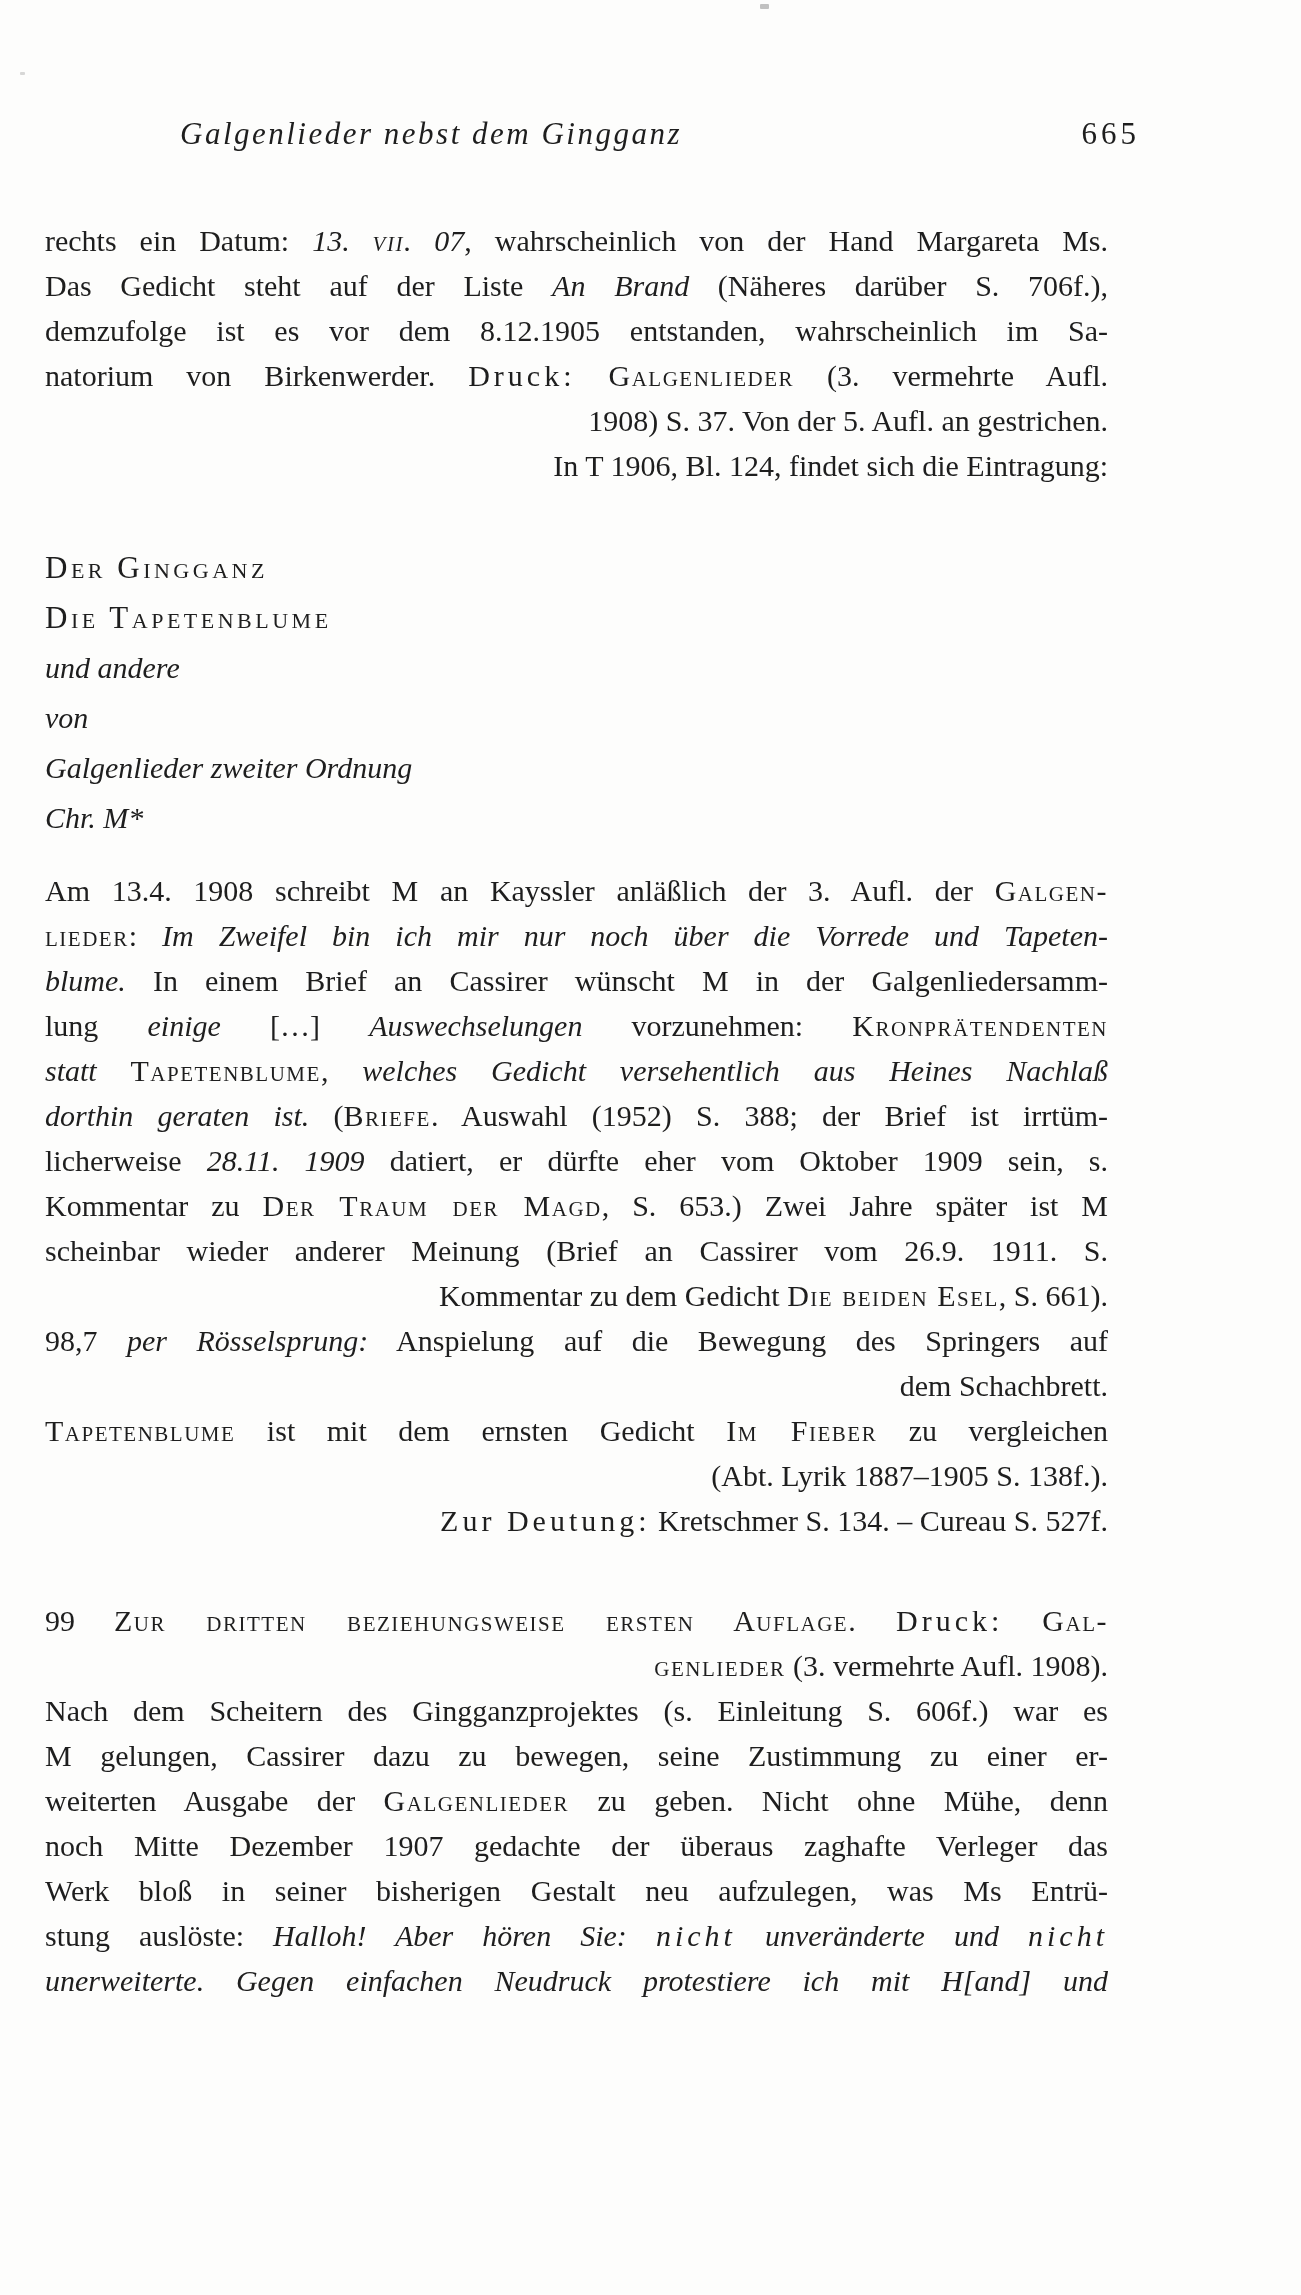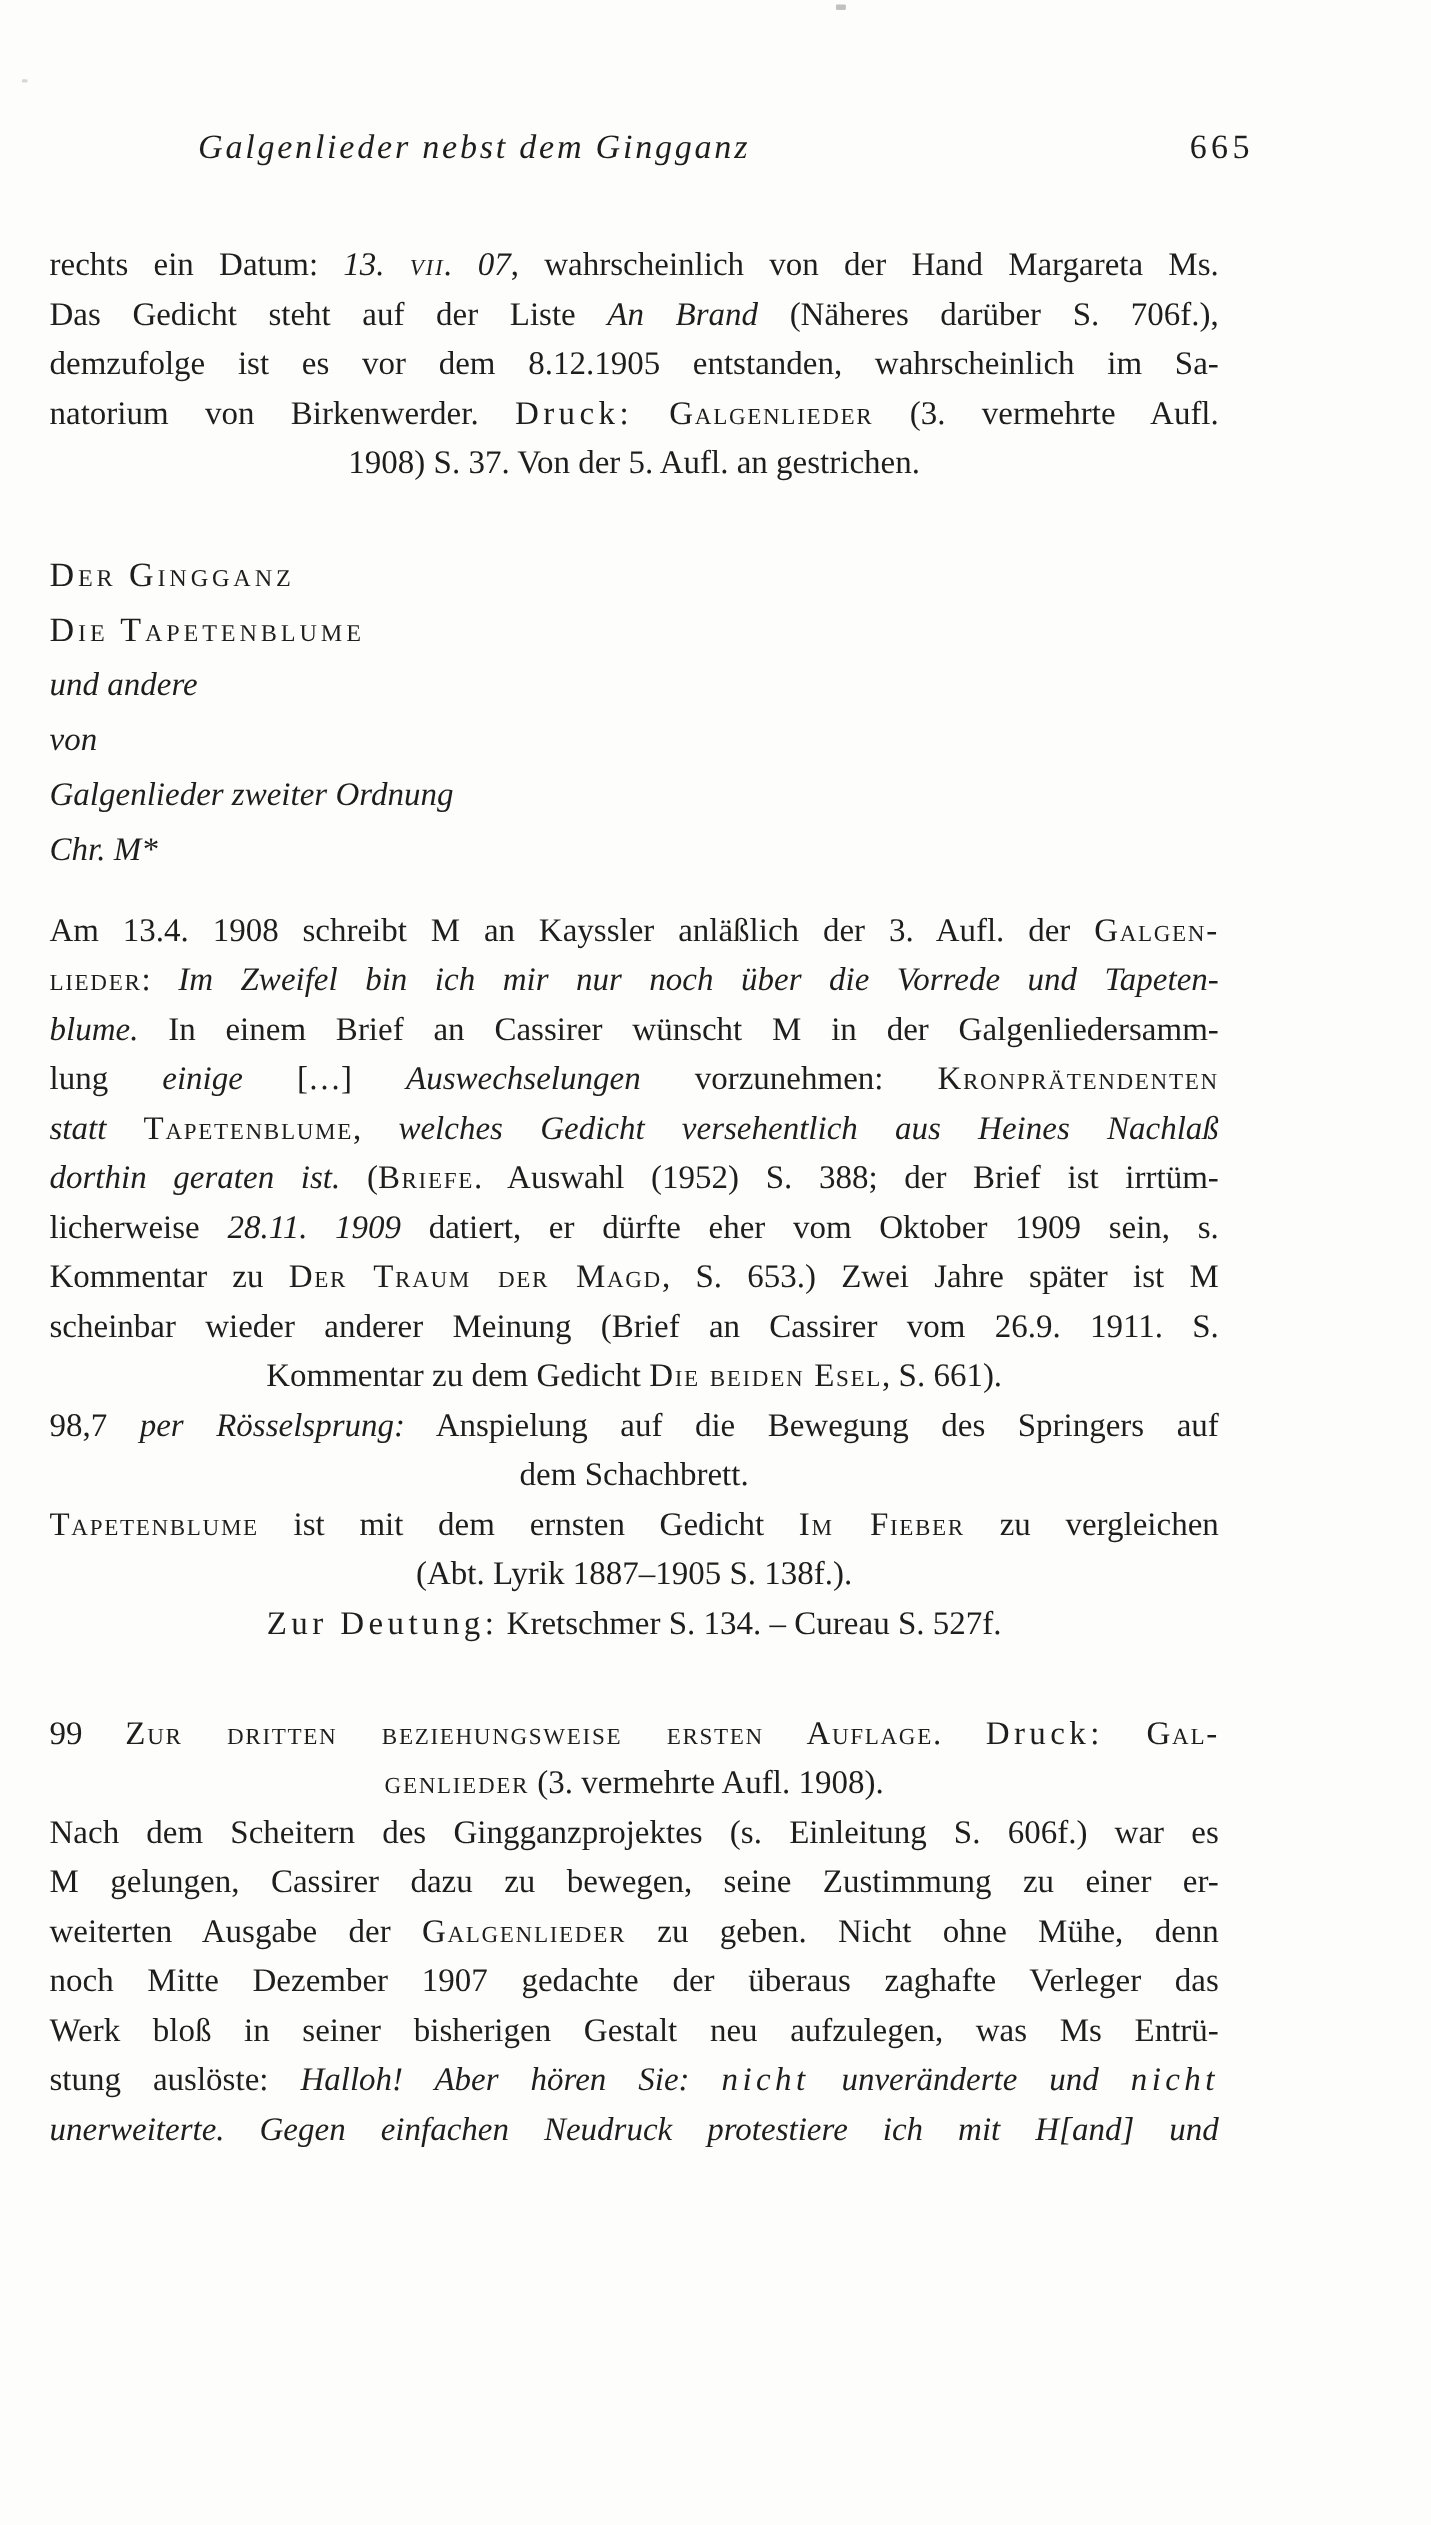--- a/index.html
+++ b/index.html
@@ -29,21 +29,21 @@
     font-size: 31px; letter-spacing: 4px;
   }
 
   .body {
     position: absolute;
     left: 45px; top: 218px; width: 1063px;
     font-size: 30px;
   }
   .line { height: 45px; line-height: 45px; white-space: normal; }
   .line.j { text-align: justify; text-align-last: justify; -moz-text-align-last: justify; text-justify: inter-word; }
-  .line.s { text-align: center; }
+  .line.s { text-align: right; }
   .line.c { height: 50px; line-height: 50px; }
 
   .para { }
   .center-block { width: 800px; margin-top: 55px; margin-bottom: 25px; }
   .center-block .line { font-size: 30px; }
   .center-block .sc { letter-spacing: 3.5px; font-size: 31px; }
   .gap { height: 55px; }
 
   .it  { font-style: italic; }
   .bd  { font-weight: normal; }
@@ -62,20 +62,21 @@
     <span class="pagenum">665</span>
   </div>
 
   <div class="body">
       <div class="para">
         <div class="line j"><span>rechts ein Datum: </span><span class="it">13. </span><span class="it sc">vii</span><span class="it">. 07</span><span>, wahrscheinlich von der Hand Margareta Ms.</span></div>
         <div class="line j"><span>Das Gedicht steht auf der Liste </span><span class="it">An Brand</span><span> (Näheres darüber S. 706f.),</span></div>
         <div class="line j"><span>demzufolge ist es vor dem 8.12.1905 entstanden, wahrscheinlich im Sa-</span></div>
         <div class="line j"><span>natorium von Birkenwerder. </span><span class="lsp">Druck:</span><span> </span><span class="sc">Galgenlieder</span><span> (3. vermehrte Aufl.</span></div>
         <div class="line s"><span>1908) S. 37. Von der 5. Aufl. an gestrichen.</span></div>
+        <div class="line s"><span>In T 1906, Bl. 124, findet sich die Eintragung:</span></div>
       </div>
       <div class="center-block">
         <div class="line c"><span class="sc">Der Gingganz</span></div>
         <div class="line c"><span class="sc">Die Tapetenblume</span></div>
         <div class="line c"><span class="it">und andere</span></div>
         <div class="line c"><span class="it">von</span></div>
         <div class="line c"><span class="it">Galgenlieder zweiter Ordnung</span></div>
         <div class="line c"><span class="it">Chr. M*</span></div>
       </div>
       <div class="para">

